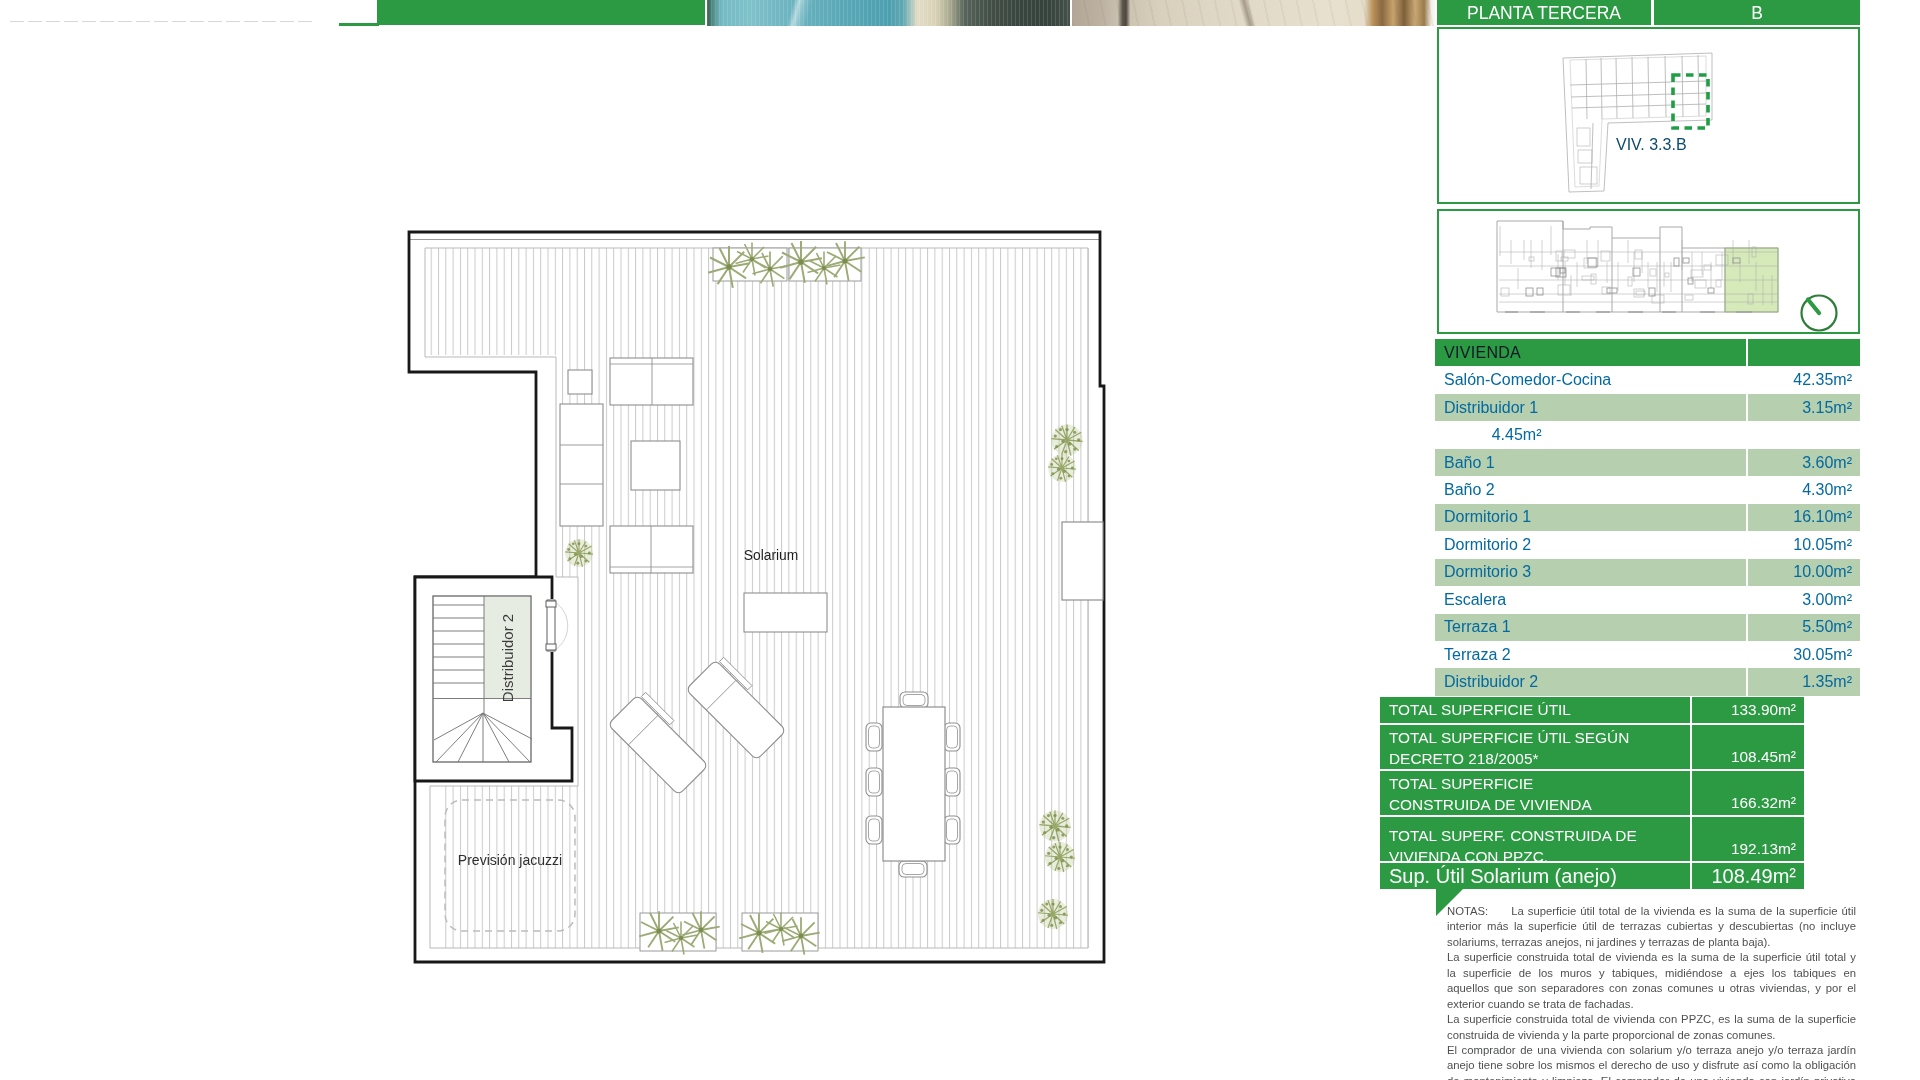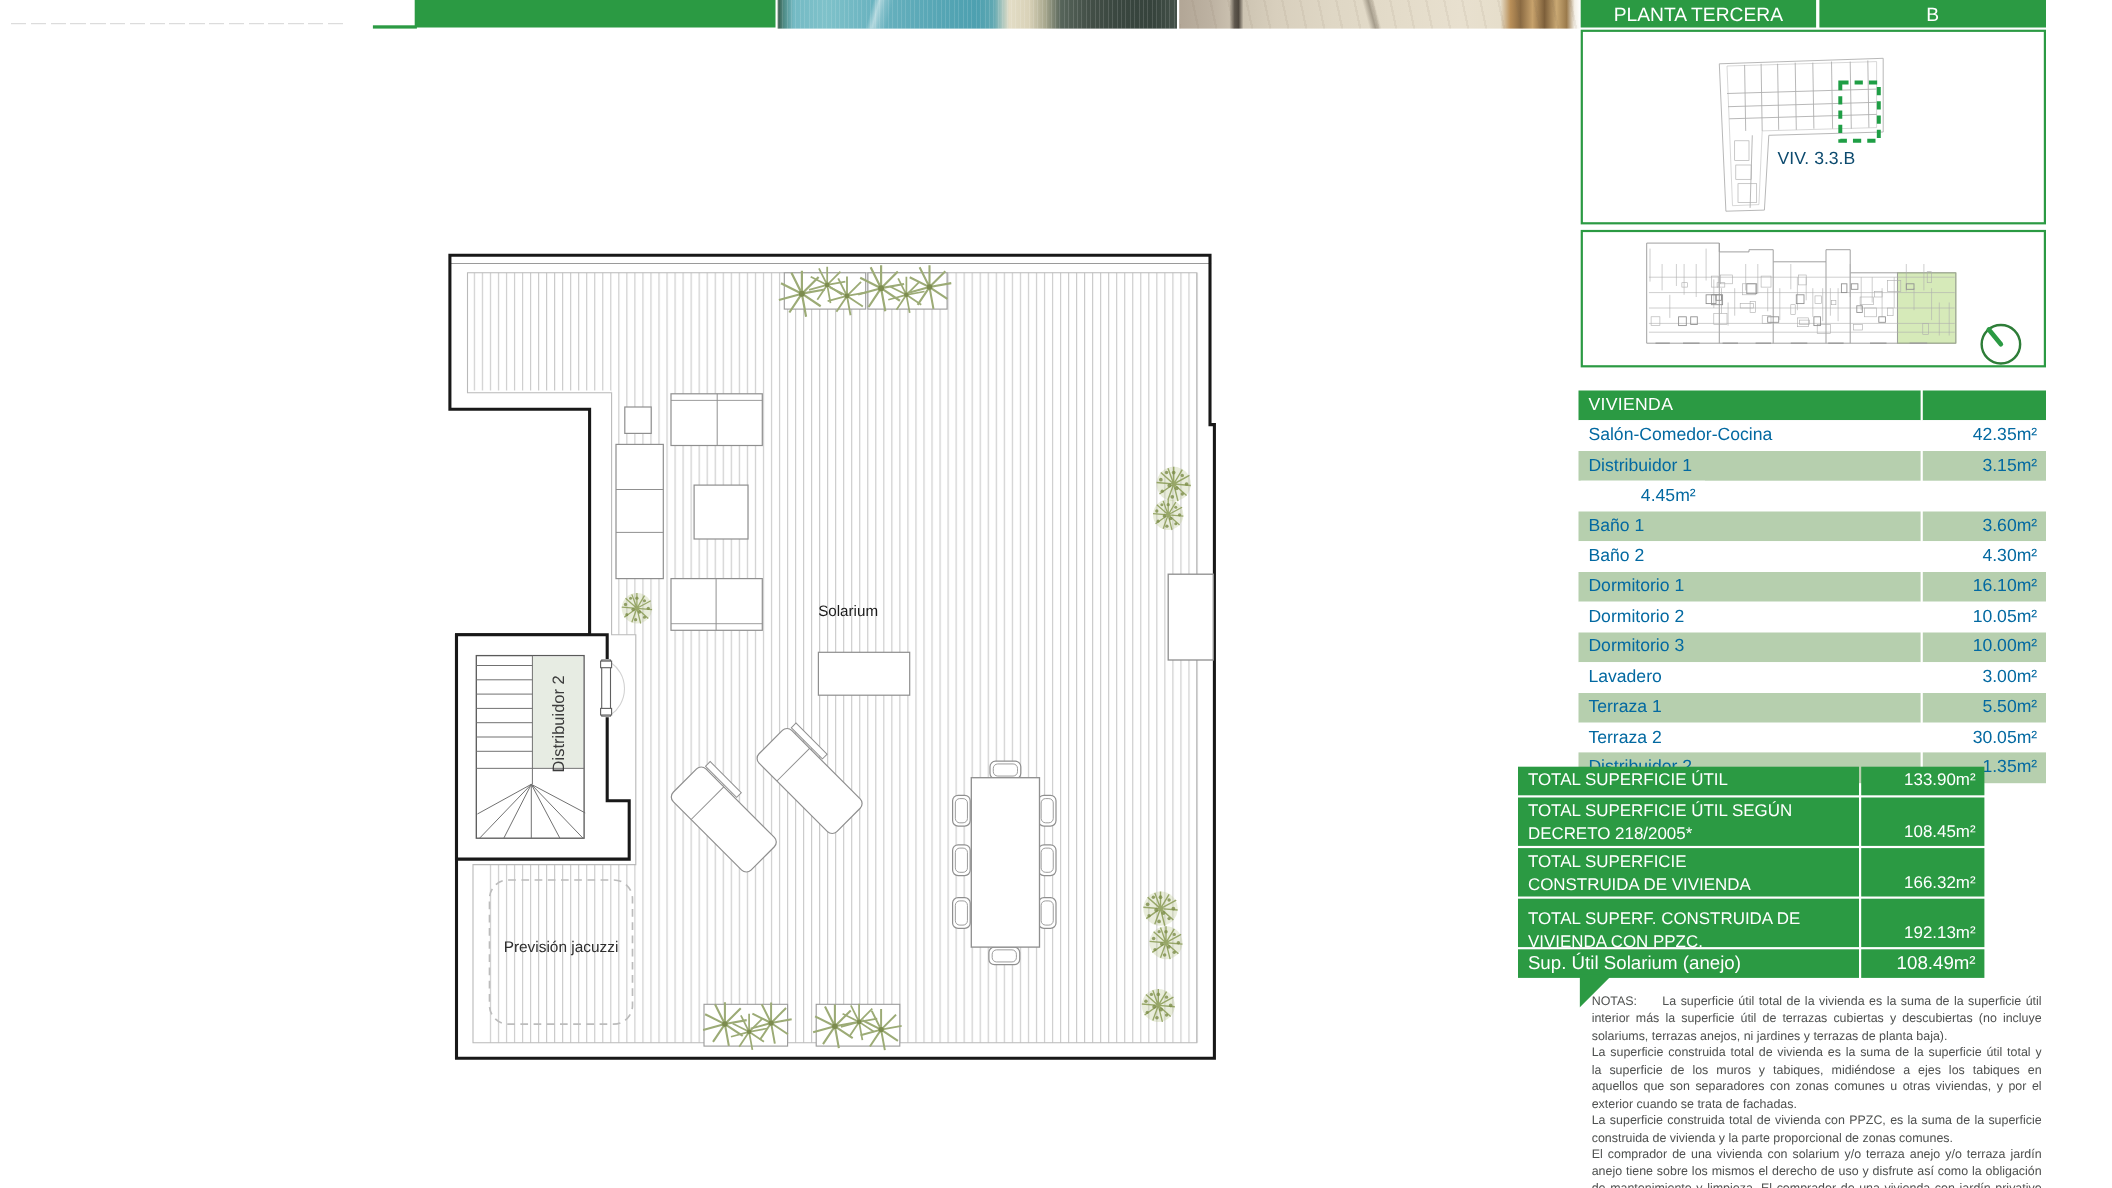--- a/index.html
+++ b/index.html
@@ -8,21 +8,21 @@
   .abs { position:absolute; }
   #page { position:relative; width:1920px; height:1080px; background:#fff; }
   .green { background:#2b9a43; }
   #notes div { height:15.45px; overflow:hidden; white-space:nowrap; }
   .jl { text-align:justify; text-align-last:justify; }
 
   
   .trow { display:flex; height:27.46px; font-size:16px; color:#0369a1; }
   .tl { width:310.5px; padding-left:9px; display:flex; align-items:center; }
   .tv { width:112.5px; margin-left:2px; padding-right:8px; display:flex; align-items:center; justify-content:flex-end; }
-  .thead { color:#ffffff;margin-top:16px; }
+  .thead { color:#0f172a; }
   .thead .tl { letter-spacing:.3px; }
   .tw { background:#fff; }
   .tg .tl, .tg .tv { background:#b6cfae; }
   .tw .tl, .tw .tv { background:#fff; }
   .thead .tl, .thead .tv { background:#2b9a43; }
 
   
   .orow { display:flex; color:#fff; font-size:15.4px; }
   .ol { width:310px; padding-left:9px; background:#2b9a43; line-height:21px; }
   .ov { width:112px; margin-left:2px; padding-right:8px; background:#2b9a43; text-align:right; display:flex; justify-content:flex-end; }
@@ -224,21 +224,21 @@
       </div>
     <div class="trow tw">
         <div class="tl">Dormitorio 2</div>
         <div class="tv">10.05m²</div>
       </div>
     <div class="trow tg">
         <div class="tl">Dormitorio 3</div>
         <div class="tv">10.00m²</div>
       </div>
     <div class="trow tw">
-        <div class="tl">Lavadero</div>
+        <div class="tl">Escalera</div>
         <div class="tv">3.00m²</div>
       </div>
     <div class="trow tg">
         <div class="tl">Terraza 1</div>
         <div class="tv">5.50m²</div>
       </div>
     <div class="trow tw">
         <div class="tl">Terraza 2</div>
         <div class="tv">30.05m²</div>
       </div>
@@ -262,21 +262,21 @@
     <div class="orow" style="height:44px;">
         <div class="ol" style="padding-top:2px;">TOTAL SUPERFICIE<br>CONSTRUIDA DE VIVIENDA</div>
         <div class="ov ovb">166.32m²</div>
       </div>
     <div class="ogap"></div>
     <div class="orow" style="height:44px;">
         <div class="ol" style="padding-top:8px;">TOTAL SUPERF. CONSTRUIDA DE<br>VIVIENDA CON PPZC.</div>
         <div class="ov ovb">192.13m²</div>
       </div>
     <div class="ogap"></div>
-    <div class="orow" style="height:26px;font-size:17px;align-items:center;">
+    <div class="orow" style="height:26px;font-size:20px;align-items:center;">
         <div class="ol" style="line-height:26px;">Sup. Útil Solarium (anejo)</div>
         <div class="ov" style="line-height:26px;">108.49m²</div>
       </div>
   </div>
   <svg class="abs" style="left:1436px;top:886px;" width="32" height="32" viewBox="0 0 32 32">
       <polygon points="0,0 30,0 0,30" fill="#2b9a43"></polygon>
     </svg>
 
   <div class="abs" id="notes" style="left:1447px;top:904px;width:409px;color:#4e504f;font-size:11.3px;line-height:15.45px;">
     <div class="jl">NOTAS:<span style="display:inline-block;width:23px;"></span>La superficie útil total de la vivienda es la suma de la superficie útil</div>

